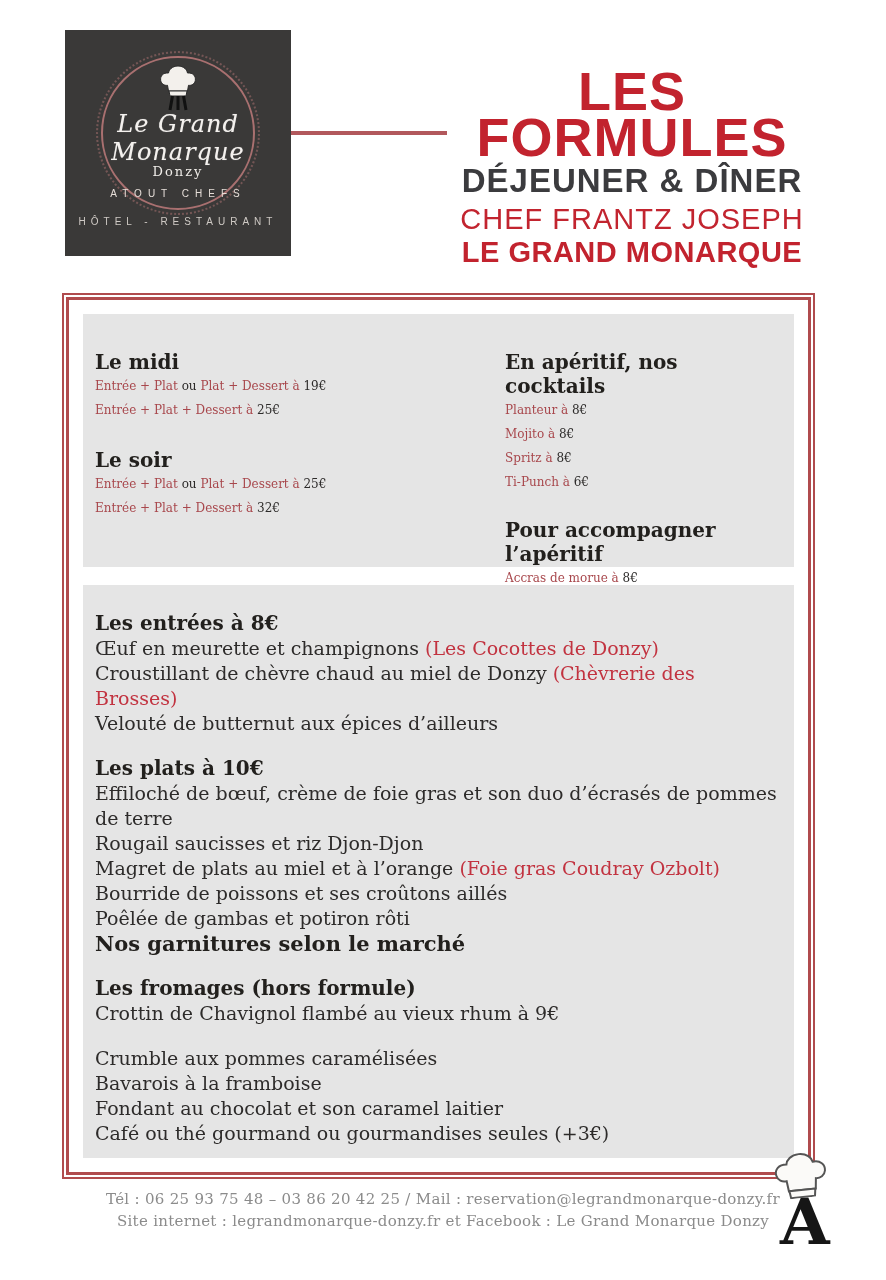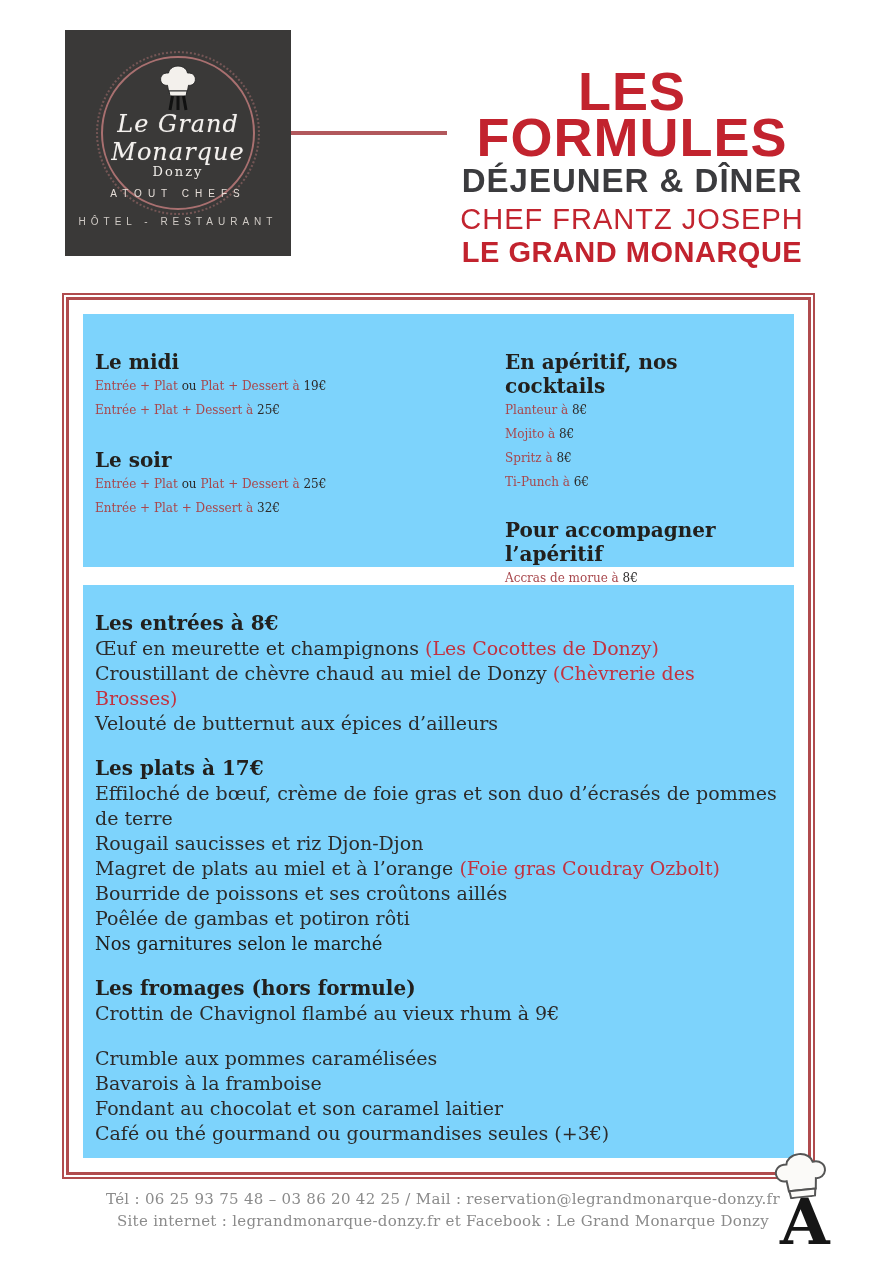--- a/index.html
+++ b/index.html
@@ -35,39 +35,39 @@
   .t1 { font-size:54px; font-weight:bold; color:#c2232e; letter-spacing:1px; line-height:46px; }
   .t2 { font-size:33px; font-weight:bold; color:#3b3b3e; letter-spacing:1px; line-height:42px; }
   .t3 { font-size:29px; color:#c2242f; letter-spacing:1px; line-height:34px; }
   .t4 { font-size:29px; font-weight:bold; color:#c2232e; letter-spacing:.5px; line-height:33px; }
 
   
   .frame { position:absolute; left:62px; top:293px; width:753px; height:886px;
           border:2px solid #b04b4d; }
   .frame-inner { position:absolute; inset:2px; border:3px solid #b04b4d;
           background:#fff; padding:14px; display:flex; flex-direction:column; gap:18px; }
-  .graybox { background:#7dd3fc; }
+  .graybox { background:#e5e5e5; }
 
   
   .box1 { height:253px; display:flex; padding:36px 12px 0 12px; }
   .col-left { width:410px; }
   .col-right { flex:1; }
   .gb h3 { font-size:20px; font-weight:bold; color:#22201d; line-height:24px; }
   .fline { font-size:12px; line-height:24px; white-space:nowrap; }
   .red  { color:#a8474c; }
   .dark { color:#2d2b2a; }
   .mt26 { margin-top:26px; }
   .mt24 { margin-top:24px; }
 
   
   .box2 { flex:1; padding:26px 12px 0 12px; }
   .box2 h3 { font-size:20px; line-height:25px; }
   .item { font-size:19px; line-height:25px; color:#2d2b2a; }
   .note { color:#c23340; }
-  .footnote { font-size:18px; line-height:25px; font-weight:normal; color:#22201d; }
+  .footnote { font-size:21px; line-height:25px; font-weight:bold; color:#22201d; }
   .section + .section { margin-top:20px; }
 
   
   .footer { position:absolute; left:0; top:1188px; width:886px; text-align:center;
           font-size:15px; line-height:22px; color:#8b8b8b; letter-spacing:.3px; }
 
   
   .atout { position:absolute; left:766px; top:1152px; width:80px; height:110px; }
   .atout-letter { position:absolute; left:14px; top:38px; font-size:64px; line-height:64px;
           font-weight:bold; color:#161616; font-family:"DejaVu Serif", serif; }
@@ -128,21 +128,21 @@
       <div class="graybox box2 gb">
 
         <div class="section">
           <h3>Les entrées à 8€</h3>
           <p class="item"><span>Œuf en meurette et champignons </span><span class="note">(Les Cocottes de Donzy)</span></p>
           <p class="item"><span>Croustillant de chèvre chaud au miel de Donzy </span><span class="note">(Chèvrerie des Brosses)</span></p>
           <p class="item"><span>Velouté de butternut aux épices d’ailleurs</span></p>
         </div>
 
         <div class="section">
-          <h3>Les plats à 17€</h3>
+          <h3>Les plats à 10€</h3>
           <p class="item"><span>Effiloché de bœuf, crème de foie gras et son duo d’écrasés de pommes de terre</span></p>
           <p class="item"><span>Rougail saucisses et riz Djon-Djon</span></p>
           <p class="item"><span>Magret de plats au miel et à l’orange </span><span class="note">(Foie gras Coudray Ozbolt)</span></p>
           <p class="item"><span>Bourride de poissons et ses croûtons aillés</span></p>
           <p class="item"><span>Poêlée de gambas et potiron rôti</span></p>
           <p class="footnote">Nos garnitures selon le marché</p>
         </div>
 
         <div class="section">
           <h3>Les fromages (hors formule)</h3>

